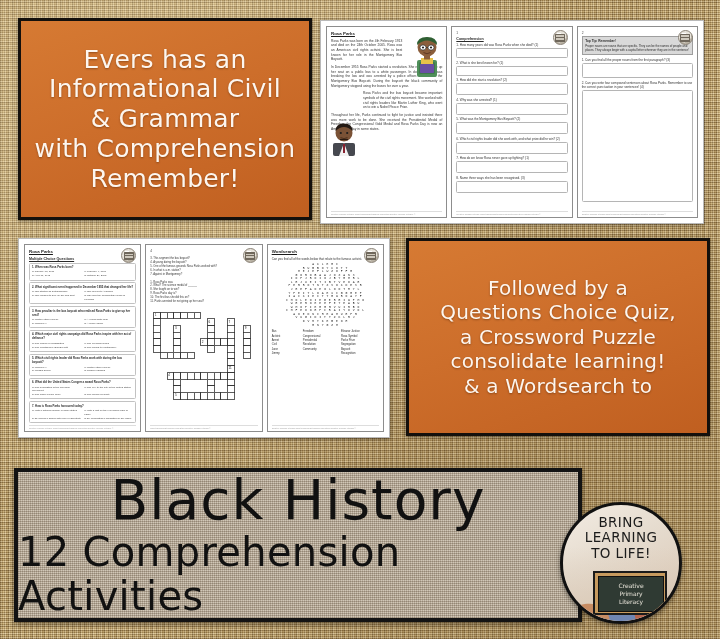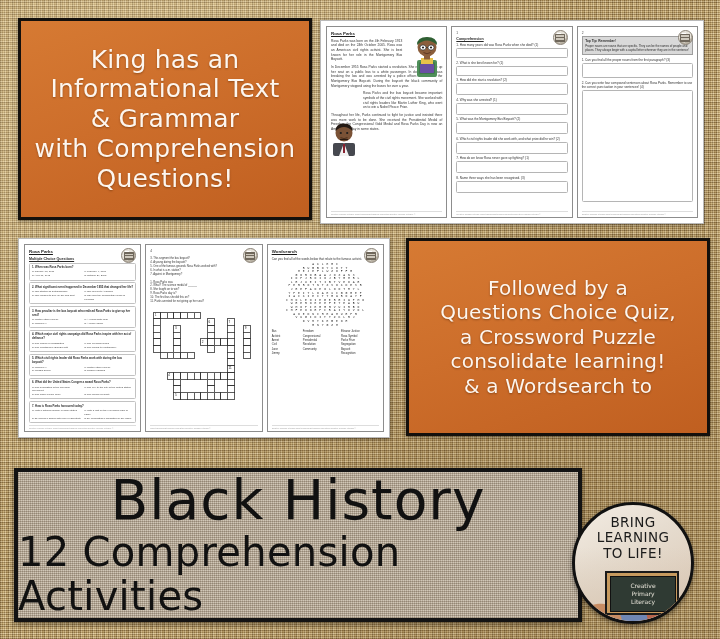--- a/index.html
+++ b/index.html
@@ -147,21 +147,21 @@
     margin-bottom:2px;
     text-align:center;
   }
   #banner-sub{
     font-family:"DejaVu Sans",sans-serif;
     font-size:40px;color:#111;line-height:1.1;letter-spacing:.3px;
   }
 
   
   #logo{
-    left:572px;top:502px;width:116px;height:116px;border-radius:50%;
+    left:560px;top:502px;width:116px;height:116px;border-radius:50%;
     border:3px solid #111;
     background:linear-gradient(150deg,#f3ece3 0%,#e6dccf 40%,#d9c6b3 100%);
     overflow:hidden;box-shadow:0 2px 5px rgba(0,0,0,.45);
   }
   #logo .hands{
     position:absolute;left:0;bottom:0;width:100%;height:64%;
     background:
       radial-gradient(ellipse at 22% 100%, #c78c63 0 16%, transparent 17%),
       radial-gradient(ellipse at 48% 105%, #6f86b4 0 20%, transparent 21%),
       radial-gradient(ellipse at 78% 102%, #b8644c 0 18%, transparent 19%),
@@ -182,25 +182,25 @@
     font-family:"DejaVu Sans",sans-serif;font-size:6px;color:#e7e3d8;line-height:1.3;
   }
 </style>
 </head>
 <body>
 
 <div id="burlap"></div>
 
 <div class="frame orange-box" id="callout-top">
   <div class="orange-text">
-    <div>King has an</div>
-    <div>Informational Text</div>
+    <div>Evers has an</div>
+    <div>Informational Civil</div>
     <div>&amp; Grammar</div>
     <div>with Comprehension</div>
-    <div>Questions!</div>
+    <div>Remember!</div>
   </div>
 </div>
 
 <div class="frame sheet-group" id="group-top">
 
   <div class="page">
     <div class="pg-title">Rosa Parks</div>
 
     <div class="char" style="right:2px;top:7px;width:34px;height:44px;">
       <svg viewBox="0 0 34 44" width="34" height="44">

